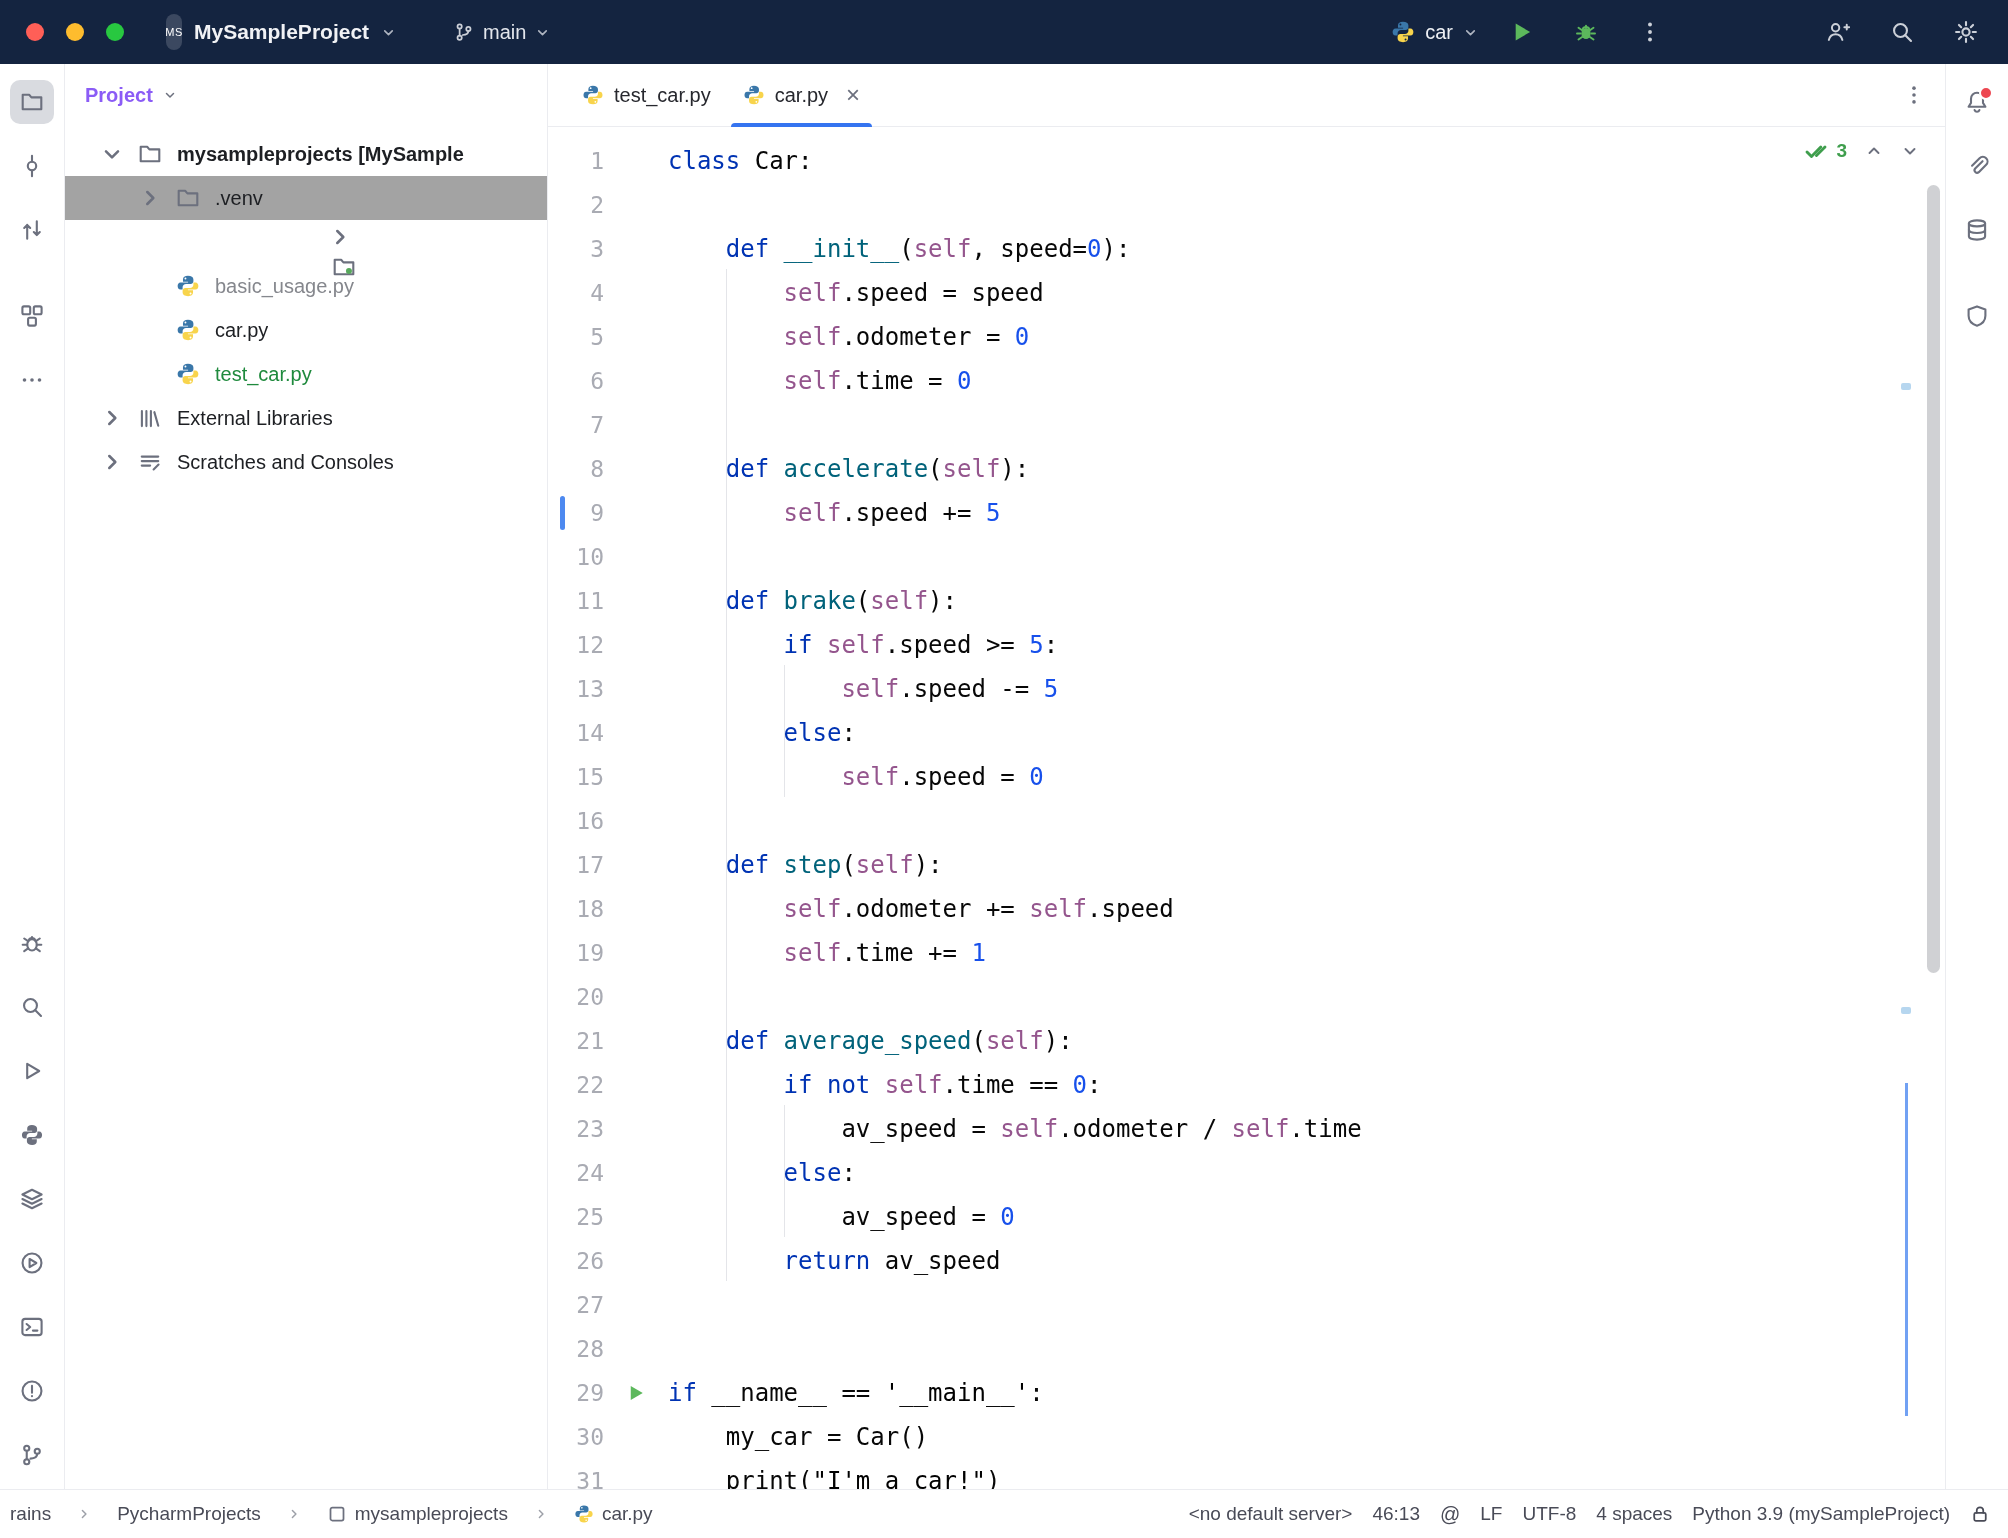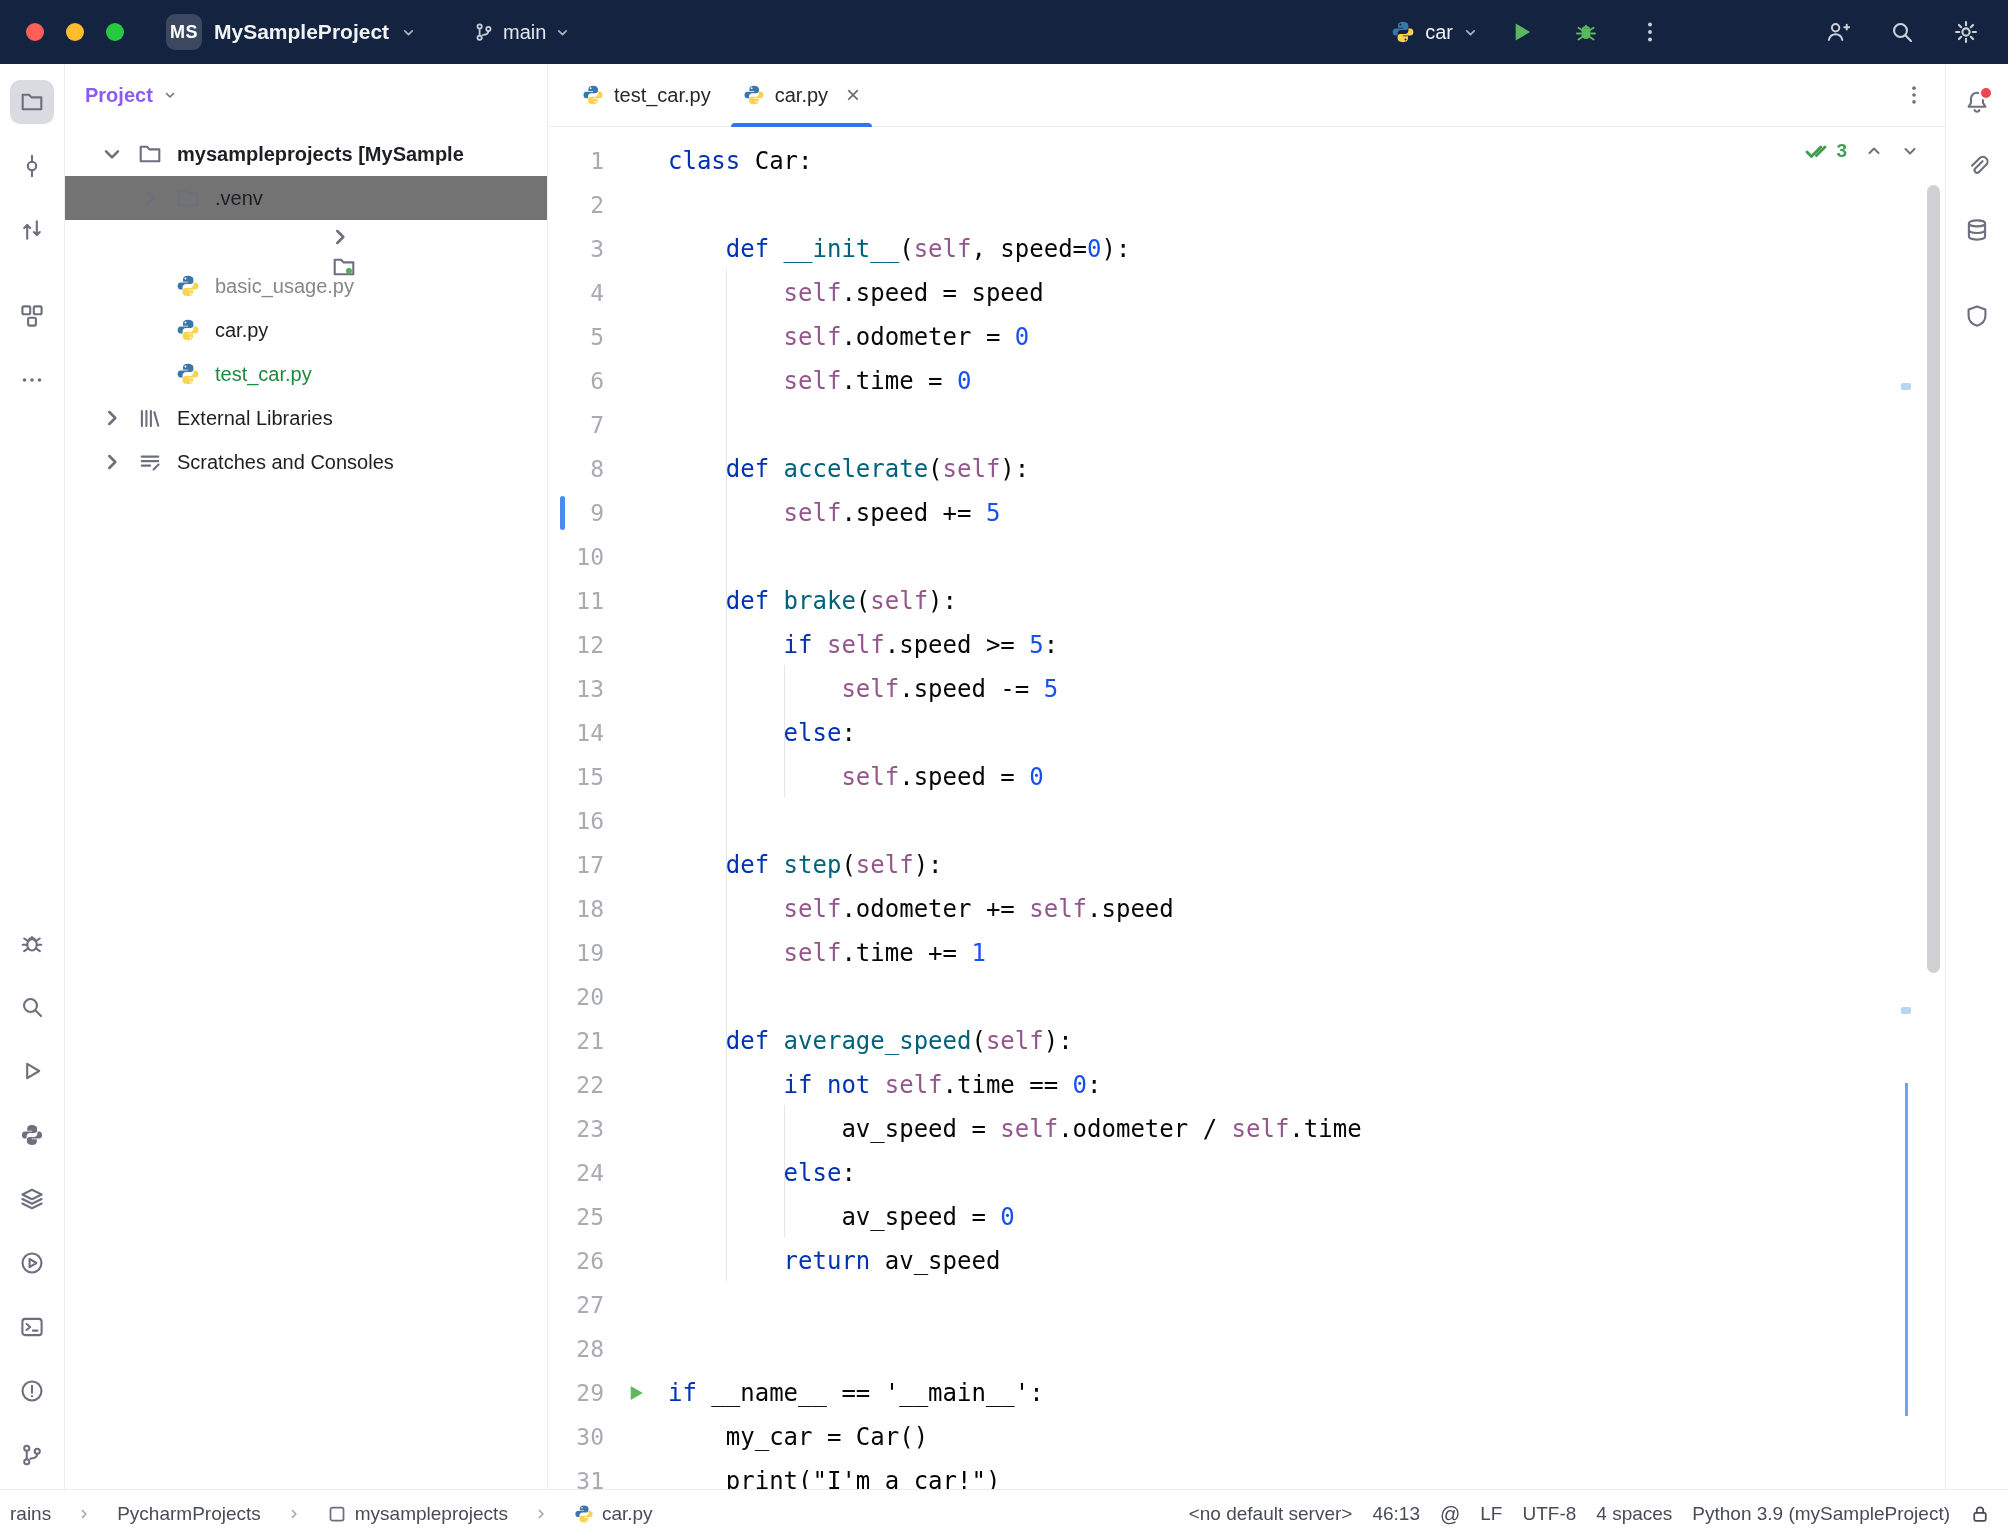--- a/index.html
+++ b/index.html
@@ -8,21 +8,21 @@
   .app{width:2008px;height:1538px;display:flex;flex-direction:column}
   svg{display:block;width:100%;height:100%}
   button{font-family:inherit}
 
   
   .titlebar{flex:0 0 64px;background:#142440;display:flex;align-items:center;padding:0 22px 0 26px;color:#e8eaf0}
   .traffic{display:flex;gap:22px;align-items:center;margin-right:42px}
   .tl{width:18px;height:18px;border-radius:50%;display:inline-block;cursor:pointer}
   .tl.red{background:#ff5f57}.tl.yellow{background:#febc2e}.tl.green{background:#28c840}
   .proj-widget{display:flex;align-items:center;gap:12px;cursor:pointer}
-  .ms-badge{width:36px;height:36px;border-radius:9px;background:rgba(255,255,255,.17);display:flex;align-items:center;justify-content:center;font-size:18px;font-weight:700;letter-spacing:.5px;color:#fff}
+  .ms-badge{width:16px;height:36px;border-radius:9px;background:rgba(255,255,255,.17);display:flex;align-items:center;justify-content:center;font-size:11px;font-weight:400;letter-spacing:.5px;color:#fff}
   .proj-name{font-size:21px;font-weight:600;color:#f1f2f5}
   .chev-dn,.chev-up{width:15px;height:15px;color:#aeb4c0}
   .branch-widget{display:flex;align-items:center;gap:9px;margin-left:58px;cursor:pointer}
   .w-icon{width:20px;height:20px;color:#ccd0d8}
   .branch-name{font-size:20px;color:#e3e6ec}
   .tb-right{margin-left:auto;display:flex;align-items:center;gap:24px}
   .runconf{display:flex;align-items:center;gap:10px;cursor:pointer}
   .icon-24{width:24px;height:24px}
   .runconf-name{font-size:20px;color:#eef0f4}
   .tb-btn{width:40px;height:40px;border:none;background:transparent;padding:8px;color:#ccd0d8;cursor:pointer;border-radius:8px}
@@ -41,21 +41,21 @@
   .stripe-btn.gap-before{margin-top:22px}
   .badge-dot{position:absolute;top:6px;right:6px;width:10px;height:10px;border-radius:50%;background:#ed4751;border:2px solid #fff}
 
   
   .project-panel{flex:0 0 482px;border-right:1px solid #ebecf0;display:flex;flex-direction:column;background:#fff;min-width:0}
   .panel-header{flex:0 0 62px;display:flex;align-items:center;gap:10px;padding:0 20px}
   .panel-title{font-size:20px;font-weight:600;color:#8b5cf6;cursor:pointer}
   .panel-header .chev-dn{color:#6c707e;width:14px;height:14px}
   .tree{padding-top:6px;overflow:hidden}
   .tree-row{height:44px;display:flex;align-items:center;font-size:20px;color:#1d1f23;cursor:pointer;white-space:nowrap}
-  .tree-row.selected{background:#737373}
+  .tree-row.selected{background:#a3a3a3}
   .chev{width:24px;height:24px;flex:none;color:#6c707e;padding:5px}
   .ticon{width:24px;height:24px;flex:none;margin-left:8px;padding:1px;color:#6c707e}
   .tlabel{margin-left:14px;overflow:hidden}
   .tlabel.bold{font-weight:700}
 
   
   .editor-col{flex:1;display:flex;flex-direction:column;min-width:0;background:#fff}
   .tabbar{flex:0 0 62px;border-bottom:1px solid #ebecf0;display:flex;align-items:stretch;padding:0 20px 0 18px}
   .tab{display:flex;align-items:center;gap:10px;padding:0 16px;font-size:20px;color:#27282e;position:relative;cursor:pointer}
   .icon-22{width:22px;height:22px}

